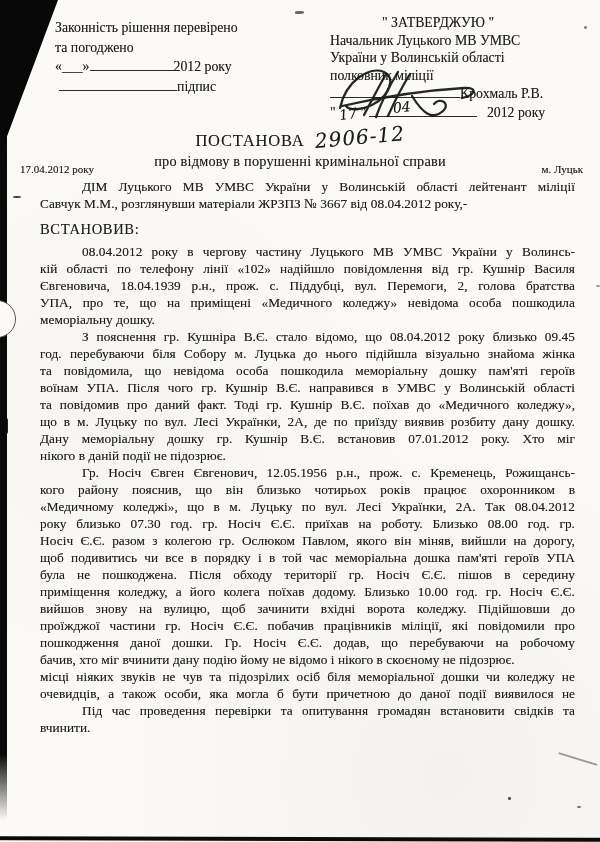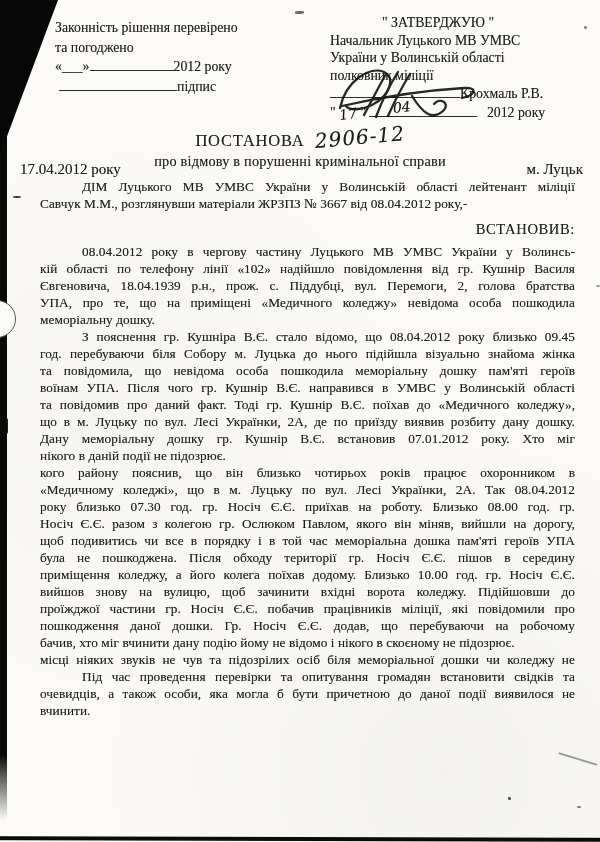--- a/index.html
+++ b/index.html
@@ -46,26 +46,26 @@
   .title-block { position:absolute; left:0; top:127px; width:600px; text-align:center; z-index:6; }
   .title-line { font-size:16.5px; letter-spacing:0.8px; }
   .hand-number { display:inline-block; font-style:italic; font-family:"DejaVu Serif",serif;
     font-size:20px; letter-spacing:1px; transform:rotate(-5deg) translateY(-2px);
     margin-left:10px; color:#1b1b1b; }
   .subtitle { font-size:14.3px; margin-top:2px; letter-spacing:0.2px;text-align:center; }
 
   
   .content { position:absolute; left:40px; top:161px; width:535px; z-index:6; }
   .date-city-row { display:flex; justify-content:space-between;
-    width:563px; margin-left:-20px; font-size:15px; line-height:17px; }
+    width:563px; margin-left:-20px; font-size:11px; line-height:17px; }
   .doc-lines { font-size:13.3px; line-height:17px; letter-spacing:0.05px; }
   .tl { text-align:justify; text-align-last:justify; white-space:nowrap; overflow:hidden; }
   .tl.first { text-indent:42px; }
   .tl.last { text-align-last:left; }
-  .established { text-align:right; font-size:14.6px; letter-spacing:0.6px;
+  .established { text-align:left; font-size:14.6px; letter-spacing:0.6px;
     margin-top:9px; margin-bottom:5px; }
 </style>
 </head>
 <body>
 
 <div class="page">
 
   <div class="corner-fold"></div>
   <div class="left-edge"></div>
   <div class="bottom-edge"></div>
@@ -141,31 +141,32 @@
         <div class="tl">УПА, про те, що на приміщені «Медичного коледжу» невідома особа пошкодила</div>
         <div class="tl last">меморіальну дошку.</div>
         <div class="tl first">З пояснення гр. Кушніра В.Є. стало відомо, що 08.04.2012 року близько 09.45</div>
         <div class="tl">год. перебуваючи біля Собору м. Луцька до нього підійшла візуально знайома жінка</div>
         <div class="tl">та повідомила, що невідома особа пошкодила меморіальну дошку пам'яті героїв</div>
         <div class="tl">воїнам УПА. Після чого гр. Кушнір В.Є. направився в УМВС у Волинській області</div>
         <div class="tl">та повідомив про даний факт. Тоді гр. Кушнір В.Є. поїхав до «Медичного коледжу»,</div>
         <div class="tl">що в м. Луцьку по вул. Лесі Українки, 2А, де по приїзду виявив розбиту дану дошку.</div>
         <div class="tl">Дану меморіальну дошку гр. Кушнір В.Є. встановив 07.01.2012 року. Хто міг</div>
         <div class="tl last">нікого в даній події не підозрює.</div>
+        <div class="tl first">Гр. Носіч Євген Євгенович, 12.05.1956 р.н., прож. с. Кременець, Рожищансь-</div>
         <div class="tl">кого району пояснив, що він близько чотирьох років працює охоронником в</div>
         <div class="tl">«Медичному коледжі», що в м. Луцьку по вул. Лесі Українки, 2А. Так 08.04.2012</div>
         <div class="tl">року близько 07.30 год. гр. Носіч Є.Є. приїхав на роботу. Близько 08.00 год. гр.</div>
         <div class="tl">Носіч Є.Є. разом з колегою гр. Ослюком Павлом, якого він міняв, вийшли на дорогу,</div>
         <div class="tl">щоб подивитись чи все в порядку і в той час меморіальна дошка пам'яті героїв УПА</div>
         <div class="tl">була не пошкоджена. Після обходу території гр. Носіч Є.Є. пішов в середину</div>
         <div class="tl">приміщення коледжу, а його колега поїхав додому. Близько 10.00 год. гр. Носіч Є.Є.</div>
         <div class="tl">вийшов знову на вулицю, щоб зачинити вхідні ворота коледжу. Підійшовши до</div>
         <div class="tl">проїжджої частини гр. Носіч Є.Є. побачив працівників міліції, які повідомили про</div>
         <div class="tl">пошкодження даної дошки. Гр. Носіч Є.Є. додав, що перебуваючи на робочому</div>
         <div class="tl last">бачив, хто міг вчинити дану подію йому не відомо і нікого в скоєному не підозрює.</div>
         <div class="tl">місці ніяких звуків не чув та підозрілих осіб біля меморіальної дошки чи коледжу не</div>
+        <div class="tl">очевидців, а також особи, яка могла б бути причетною до даної події виявилося не</div>
         <div class="tl first">Під час проведення перевірки та опитування громадян встановити свідків та</div>
-        <div class="tl">очевидців, а також особи, яка могла б бути причетною до даної події виявилося не</div>
         <div class="tl last">вчинити.</div>
       </div>
   </div>
 
 </div>
 
 </body></html>

